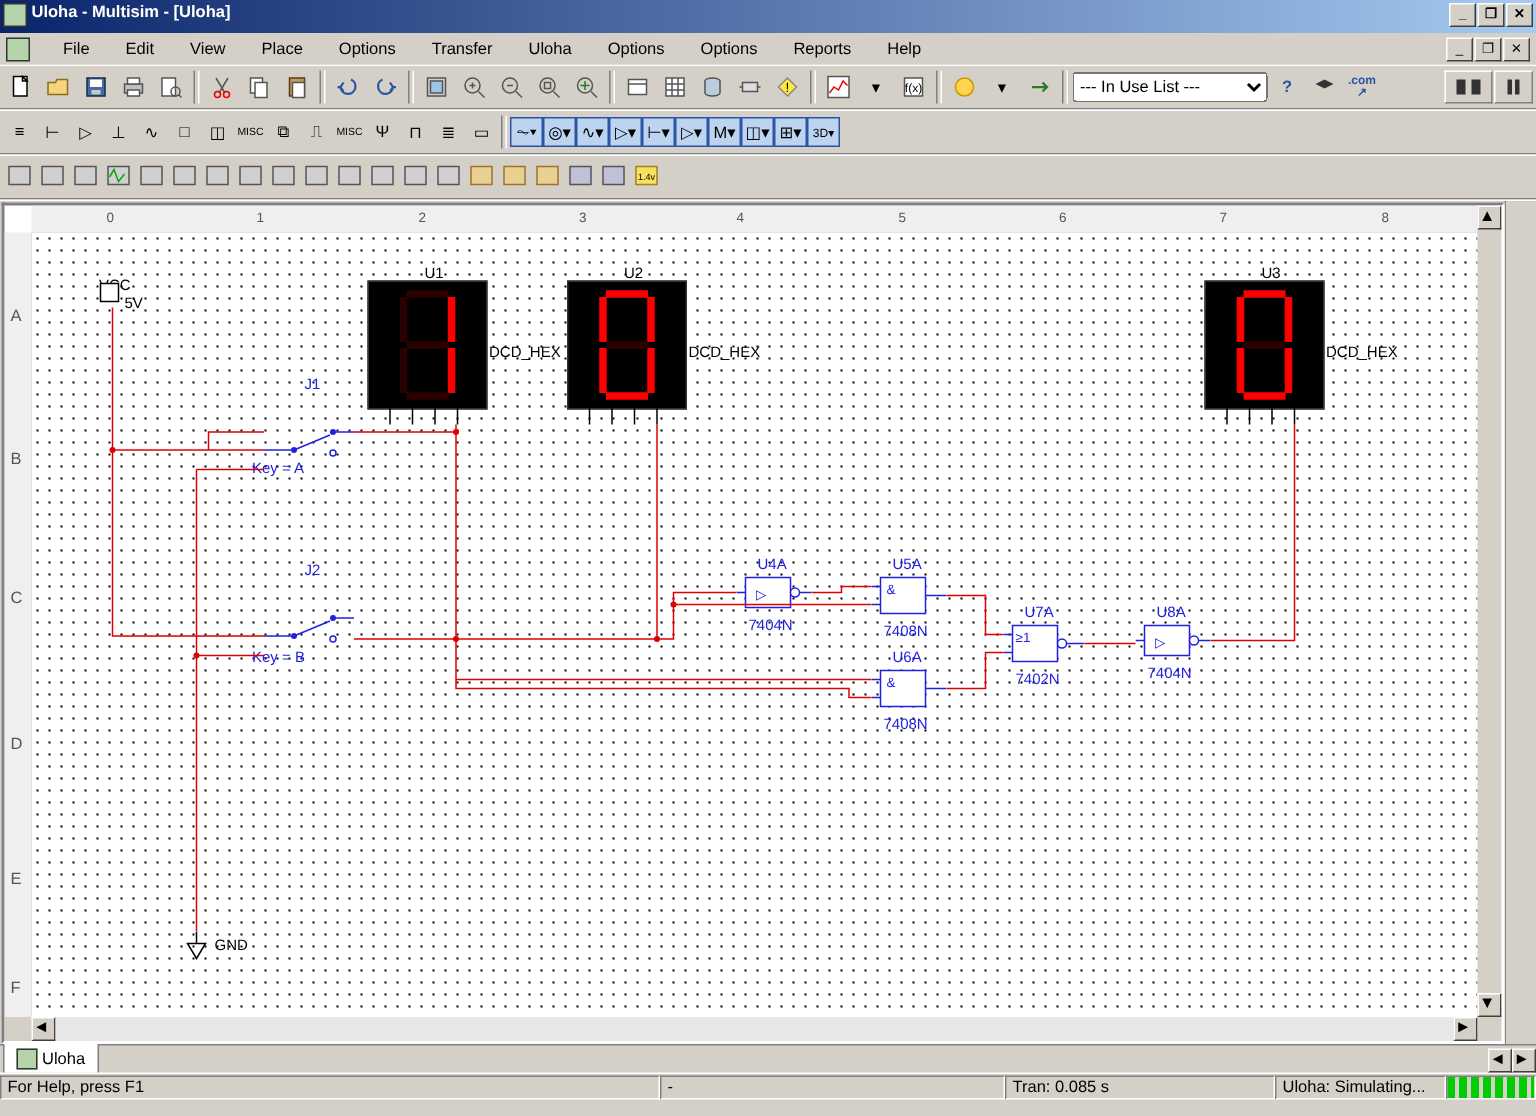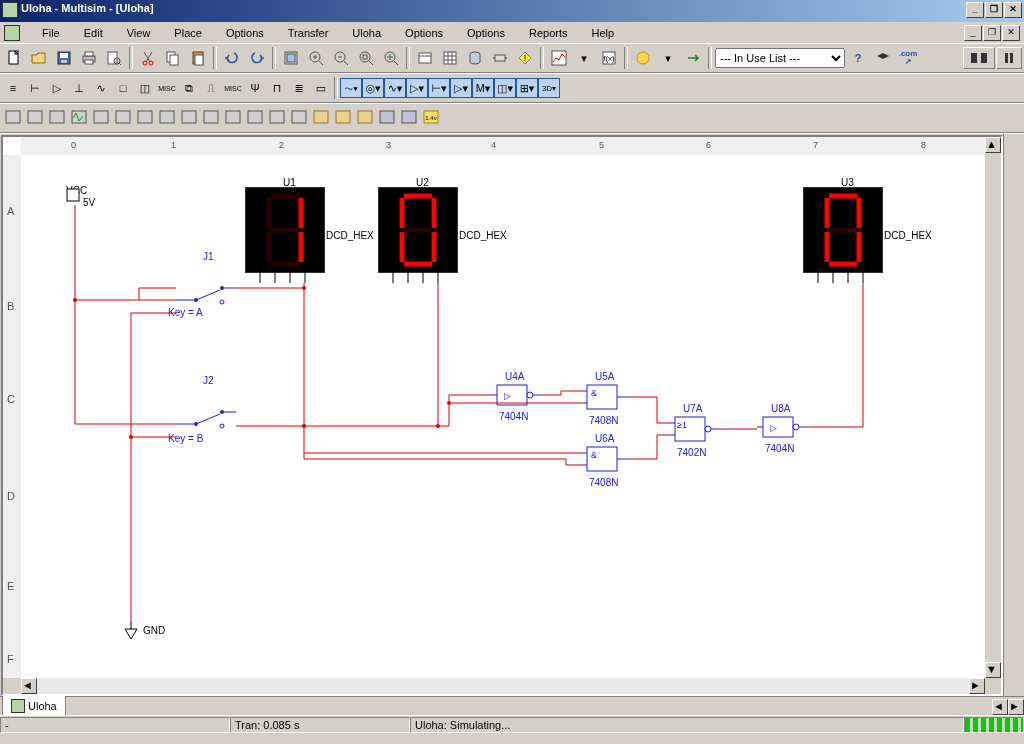--- a/index.html
+++ b/index.html
@@ -633,17 +633,18 @@
   <div class="tab">
     <span style="display:inline-block;width:12px;height:12px;background:#b5d4a9;border:1px solid #333"></span>
     <span>Uloha</span>
   </div>
   <div style="flex:1"></div>
   <div class="sb-btn">◄</div>
   <div class="sb-btn">►</div>
 </div>
 
 <div class="status">
+  <div class="cell" style="flex:0 0 440px">For Help, press F1</div>
   <div class="cell" style="flex:0 0 230px">-</div>
   <div class="cell" style="flex:0 0 180px">Tran: 0.085 s</div>
   <div class="cell" style="flex:1">Uloha: Simulating...</div>
   <div class="cell" style="flex:0 0 60px;background:repeating-linear-gradient(90deg,#0c0 0,#0c0 5px,#d4d0c8 5px,#d4d0c8 8px)"></div>
 </div>
 
 </body></html>

